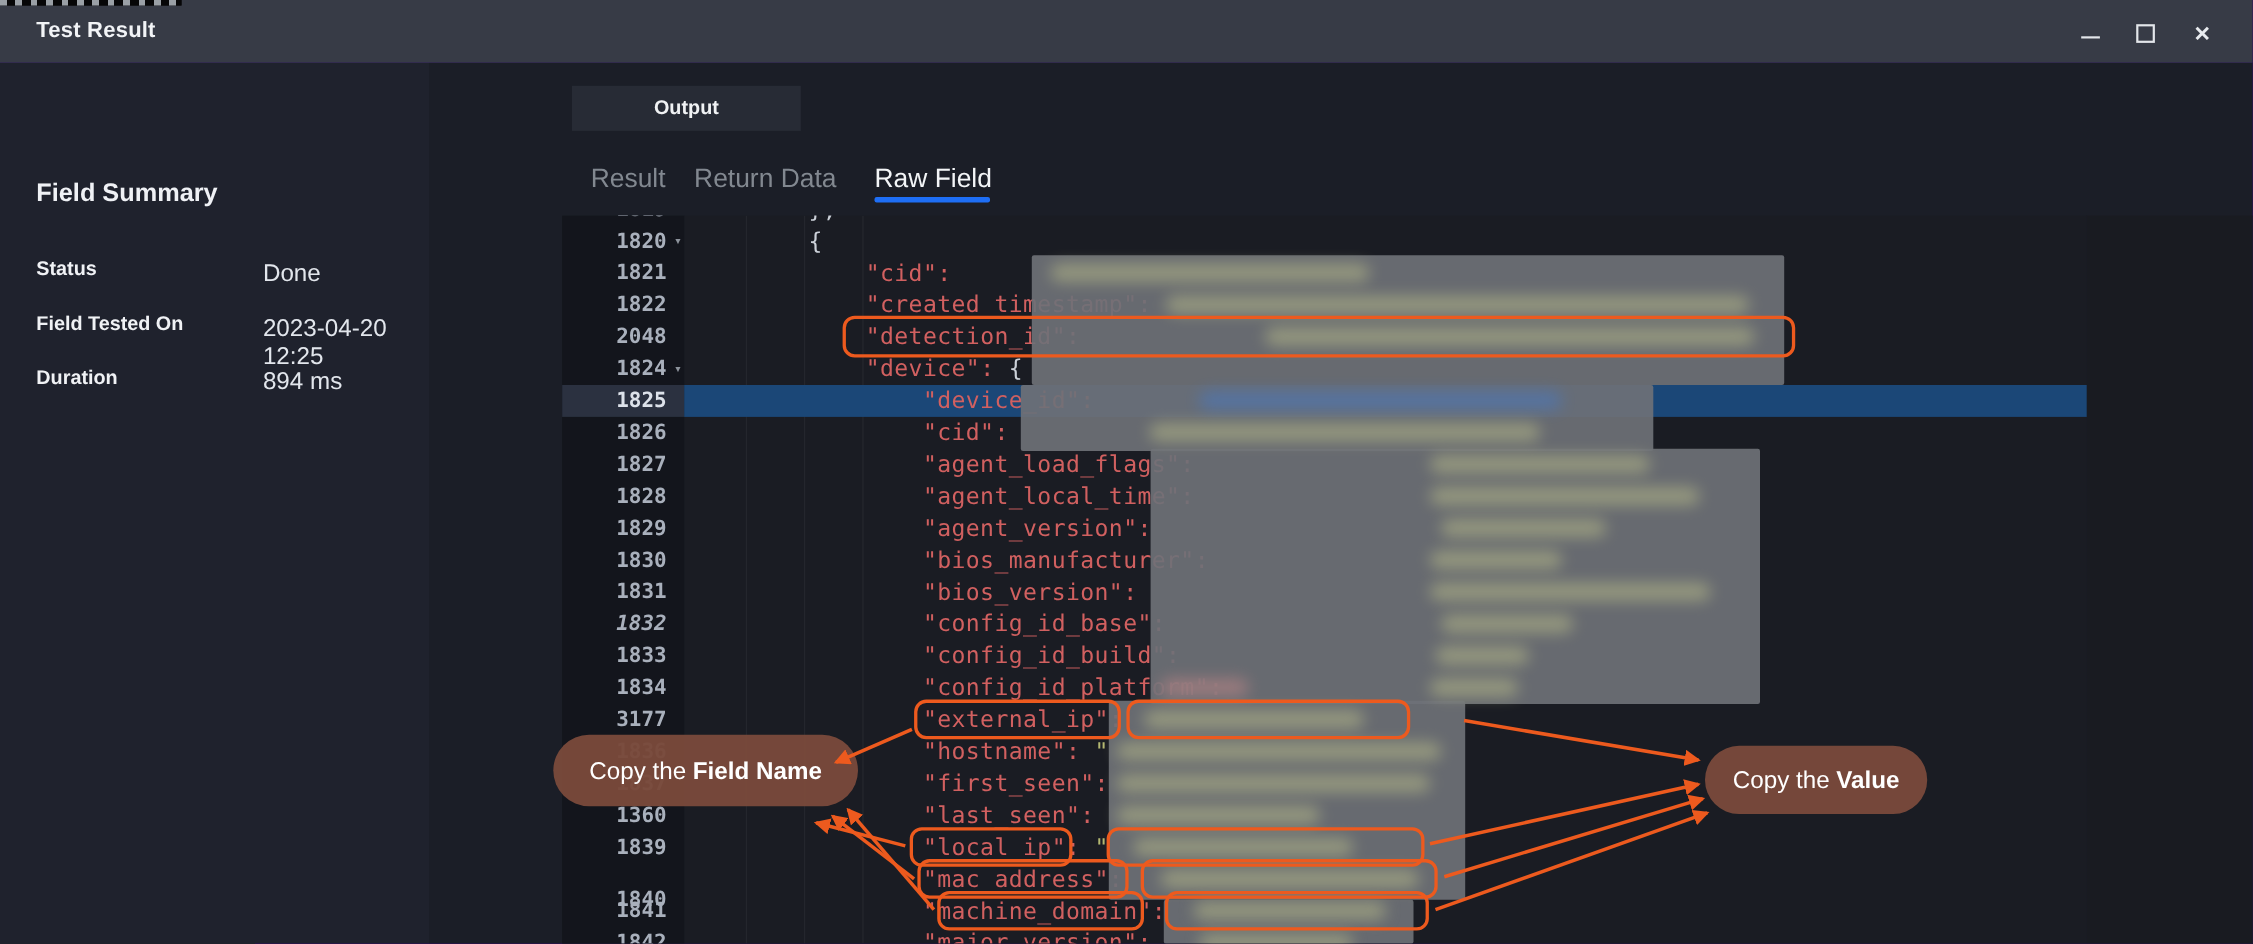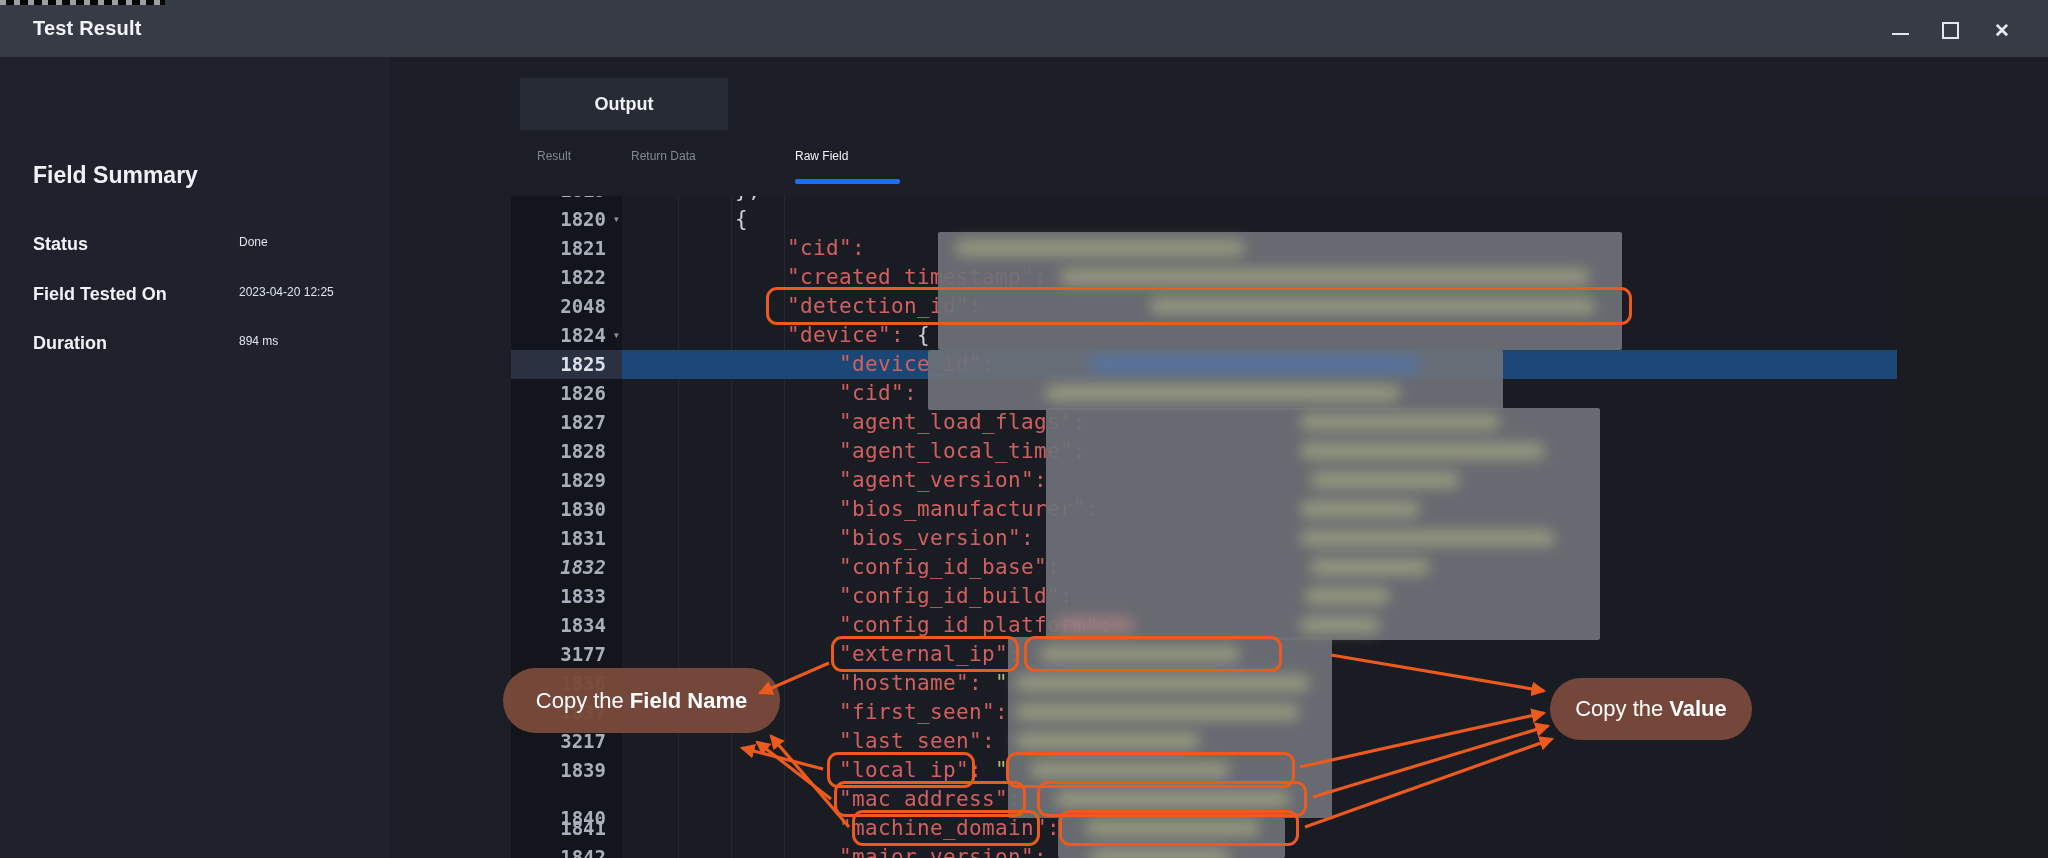--- a/index.html
+++ b/index.html
@@ -16,28 +16,28 @@
   #btn-min .bar{width:17px;height:2px;background:#e3e6ea;margin-top:10px;}
   #btn-max .box{width:13px;height:13px;border:2px solid #e3e6ea;margin-top:4px;}
   #btn-close .x{color:#e8ebef;font-size:19px;font-weight:bold;margin-top:4px;}
   #artifact{left:0;top:0;width:165px;height:5px;background:#060607;
     background-image:repeating-linear-gradient(90deg,#9aa0a6 0 6px,#060607 6px 14px);}
 
   
   #left-panel{left:0;top:57px;width:390px;height:801px;background:#1f222d;}
   #summary-heading{left:33px;top:105px;color:#eff1f5;font-size:23px;font-weight:bold;}
   .sum-label{left:33px;color:#f0f2f5;font-size:18px;font-weight:bold;}
-  .sum-value{left:239px;color:#e2e6ec;font-size:12px;}
+  .sum-value{left:239px;color:#e2e6ec;font-size:22px;}
 
   
   #right-panel{left:390px;top:57px;width:1658px;height:801px;background:#1b1e27;}
-  #output-tab{left:520px;top:78px;width:208px;height:52px;background:#272b35;
+  #output-tab{left:520px;top:78px;width:208px;height:41px;background:#272b35;
               display:flex;align-items:center;justify-content:center;cursor:pointer;}
   #output-tab span{color:#f0f2f4;font-size:18px;font-weight:bold;}
-  .subtab{top:149px;height:30px;font-size:12px;color:#828890;cursor:pointer;white-space:nowrap;}
+  .subtab{top:149px;height:30px;font-size:24px;color:#828890;cursor:pointer;white-space:nowrap;}
   .subtab.active{color:#f3f5f7;}
   #subtab-underline{left:795px;top:179px;width:105px;height:5px;border-radius:2px;background:#1e6ef5;}
 
   
   #editor{left:511px;top:196px;width:1386px;height:662px;background:#1a1c23;overflow:hidden;}
   #rightstrip{left:1897px;top:196px;width:151px;height:662px;background:#191b21;}
   #gutter{left:0;top:0;width:111px;height:662px;background:#13151c;}
   .gut-row{position:absolute;left:0;width:111px;height:29px;line-height:29px;
            font-family:"DejaVu Sans Mono",monospace;font-size:19px;font-weight:bold;
            color:#a9b0bc;text-align:right;padding-right:16px;box-sizing:border-box;}
@@ -126,21 +126,21 @@
         <div class="gut-row" style="top: 240.5px;">1828</div>
         <div class="gut-row" style="top: 269.5px;">1829</div>
         <div class="gut-row" style="top: 298.5px;">1830</div>
         <div class="gut-row" style="top: 327.5px;">1831</div>
         <div class="gut-row" style="top: 356.5px; font-style: italic;">1832</div>
         <div class="gut-row" style="top: 385.5px;">1833</div>
         <div class="gut-row" style="top: 414.5px;">1834</div>
         <div class="gut-row" style="top: 443.5px;">3177</div>
         <div class="gut-row" style="top: 472.5px;">1836</div>
         <div class="gut-row" style="top: 501.5px;">1837</div>
-        <div class="gut-row" style="top: 530.5px;">3217</div>
+        <div class="gut-row" style="top: 530.5px;">1360</div>
         <div class="gut-row" style="top: 559.5px;">1839</div>
         <div class="gut-row" style="top: 608px;">1840</div>
         <div class="gut-row" style="top: 617.5px;">1841</div>
         <div class="gut-row" style="top: 646.5px;">1842</div>
       </div>
     <div class="guide" style="left:167px"></div>
     <div class="guide" style="left:220px"></div>
     <div class="guide" style="left:273px"></div>
     <div id="code-lines">
         <div class="code-row" style="top: -20.5px; padding-left: 113px;"><span class="tok-p">},</span></div>

